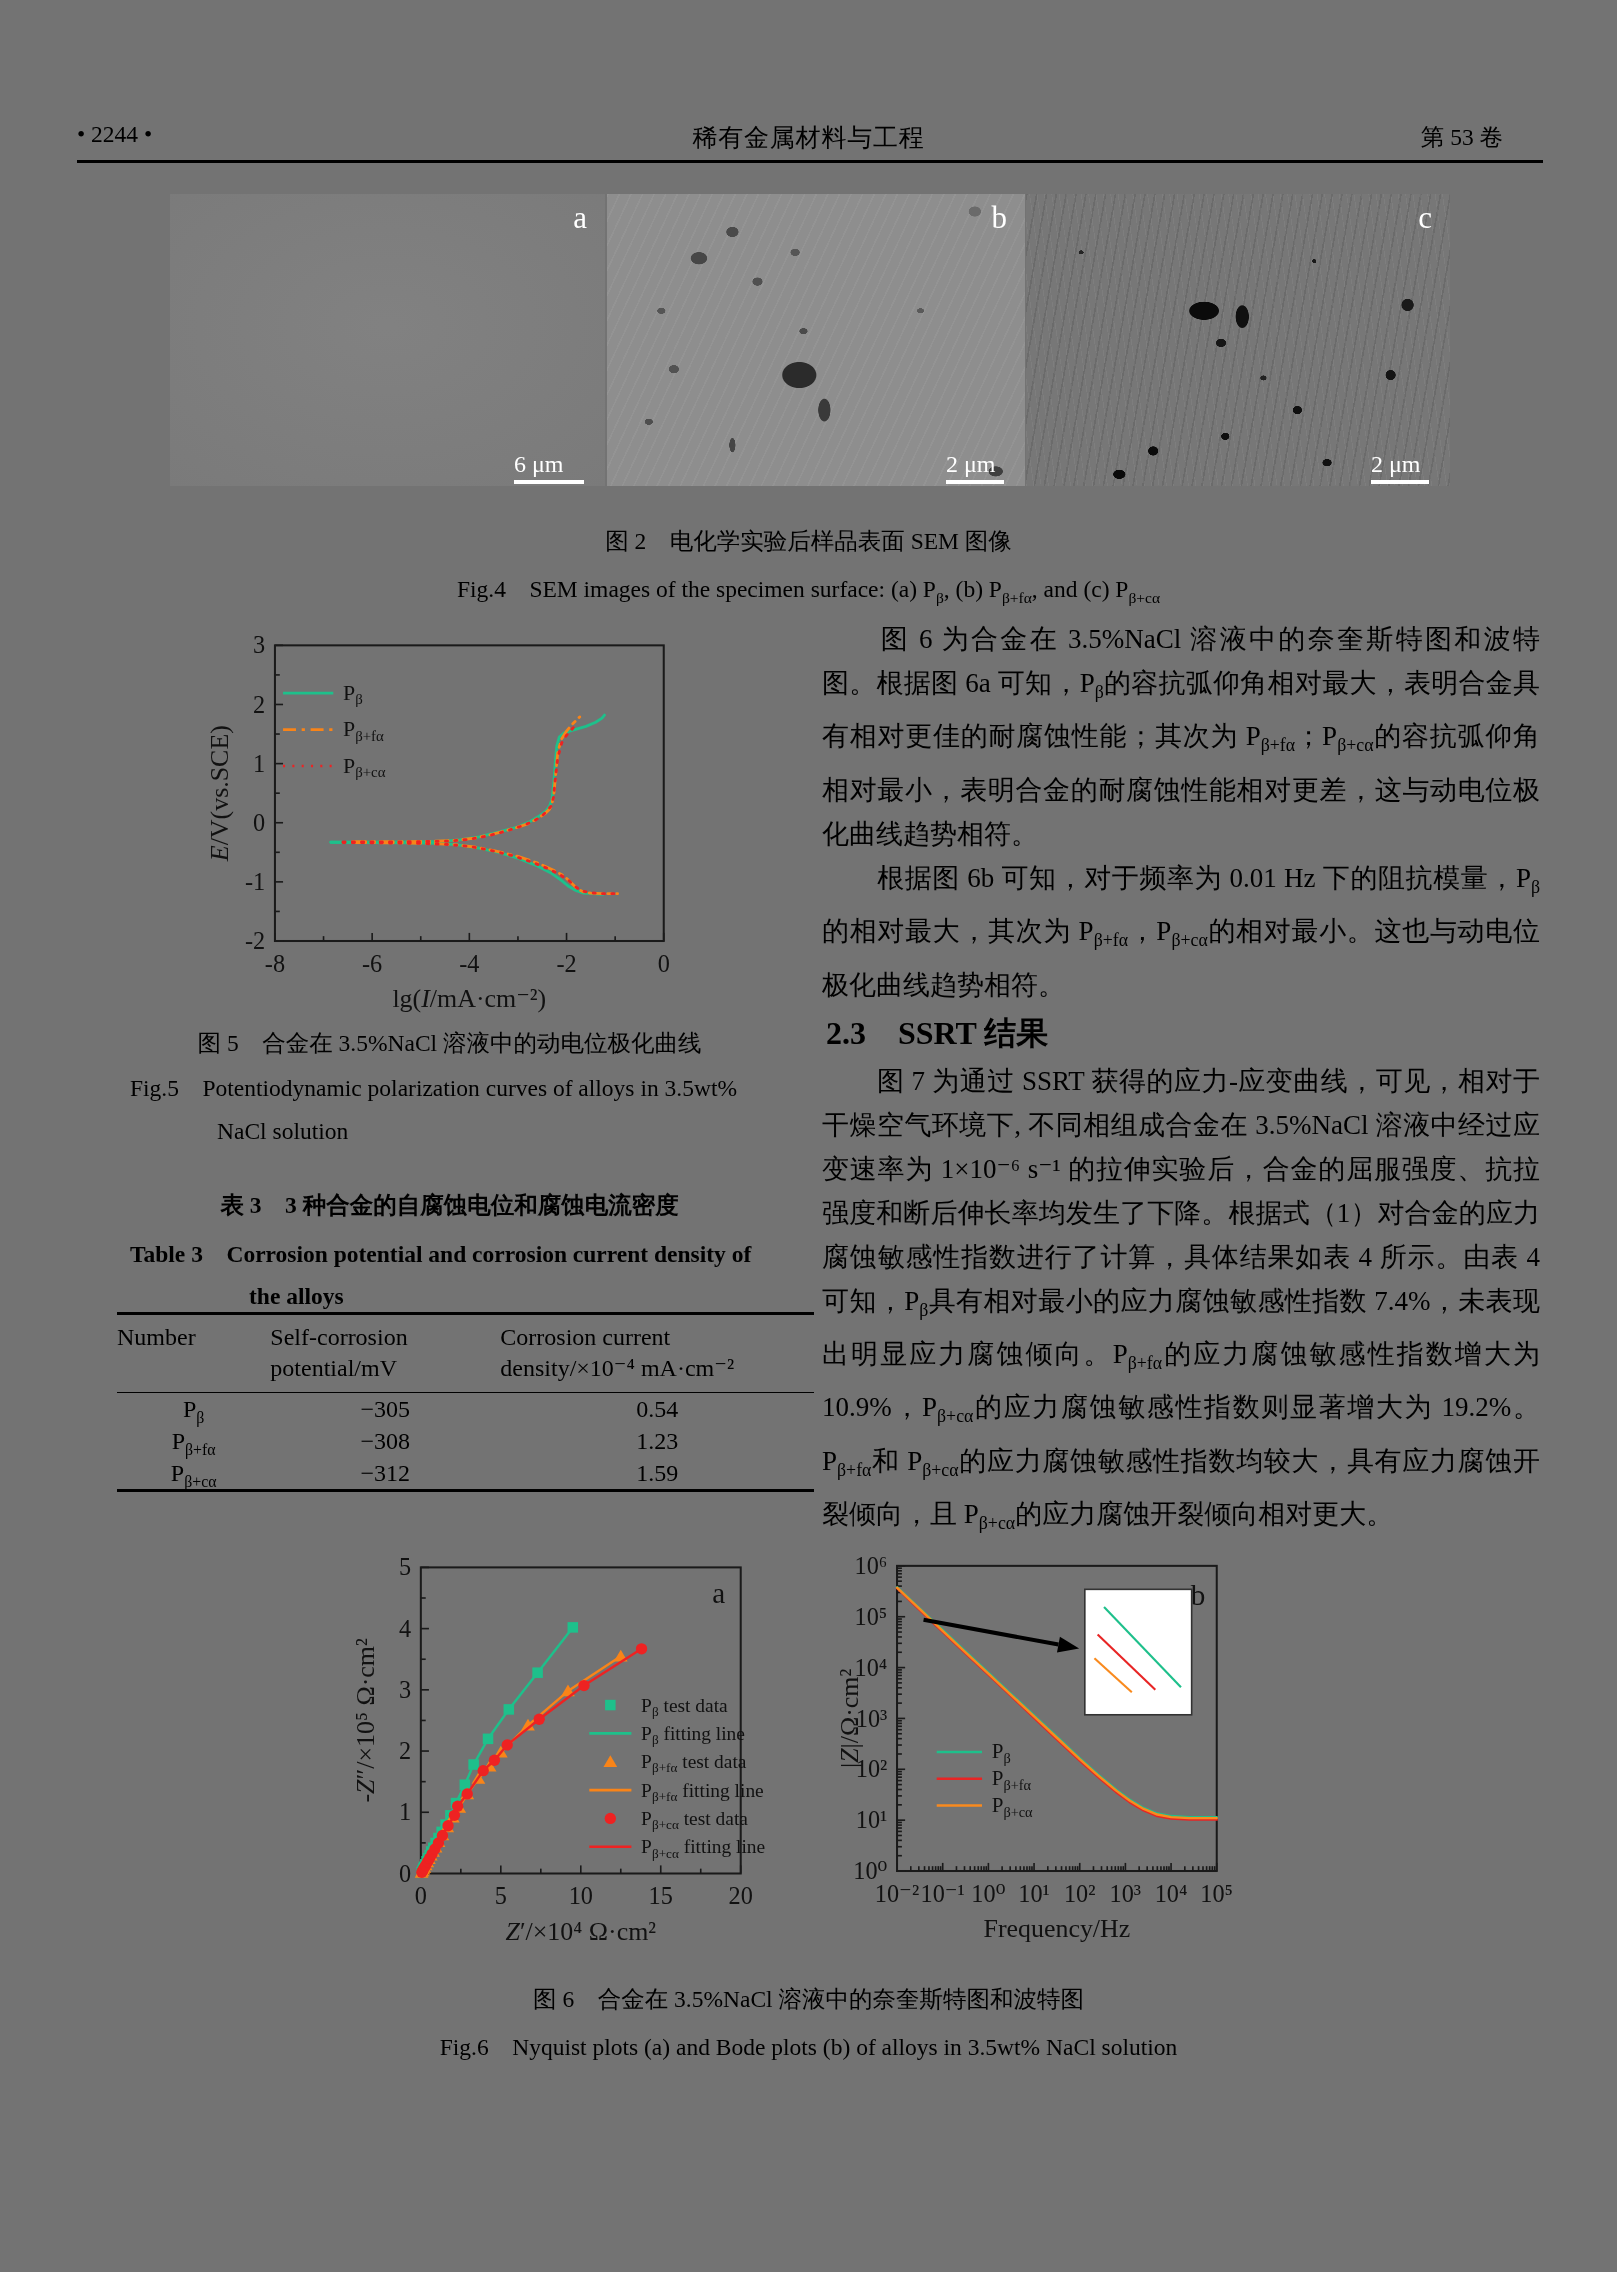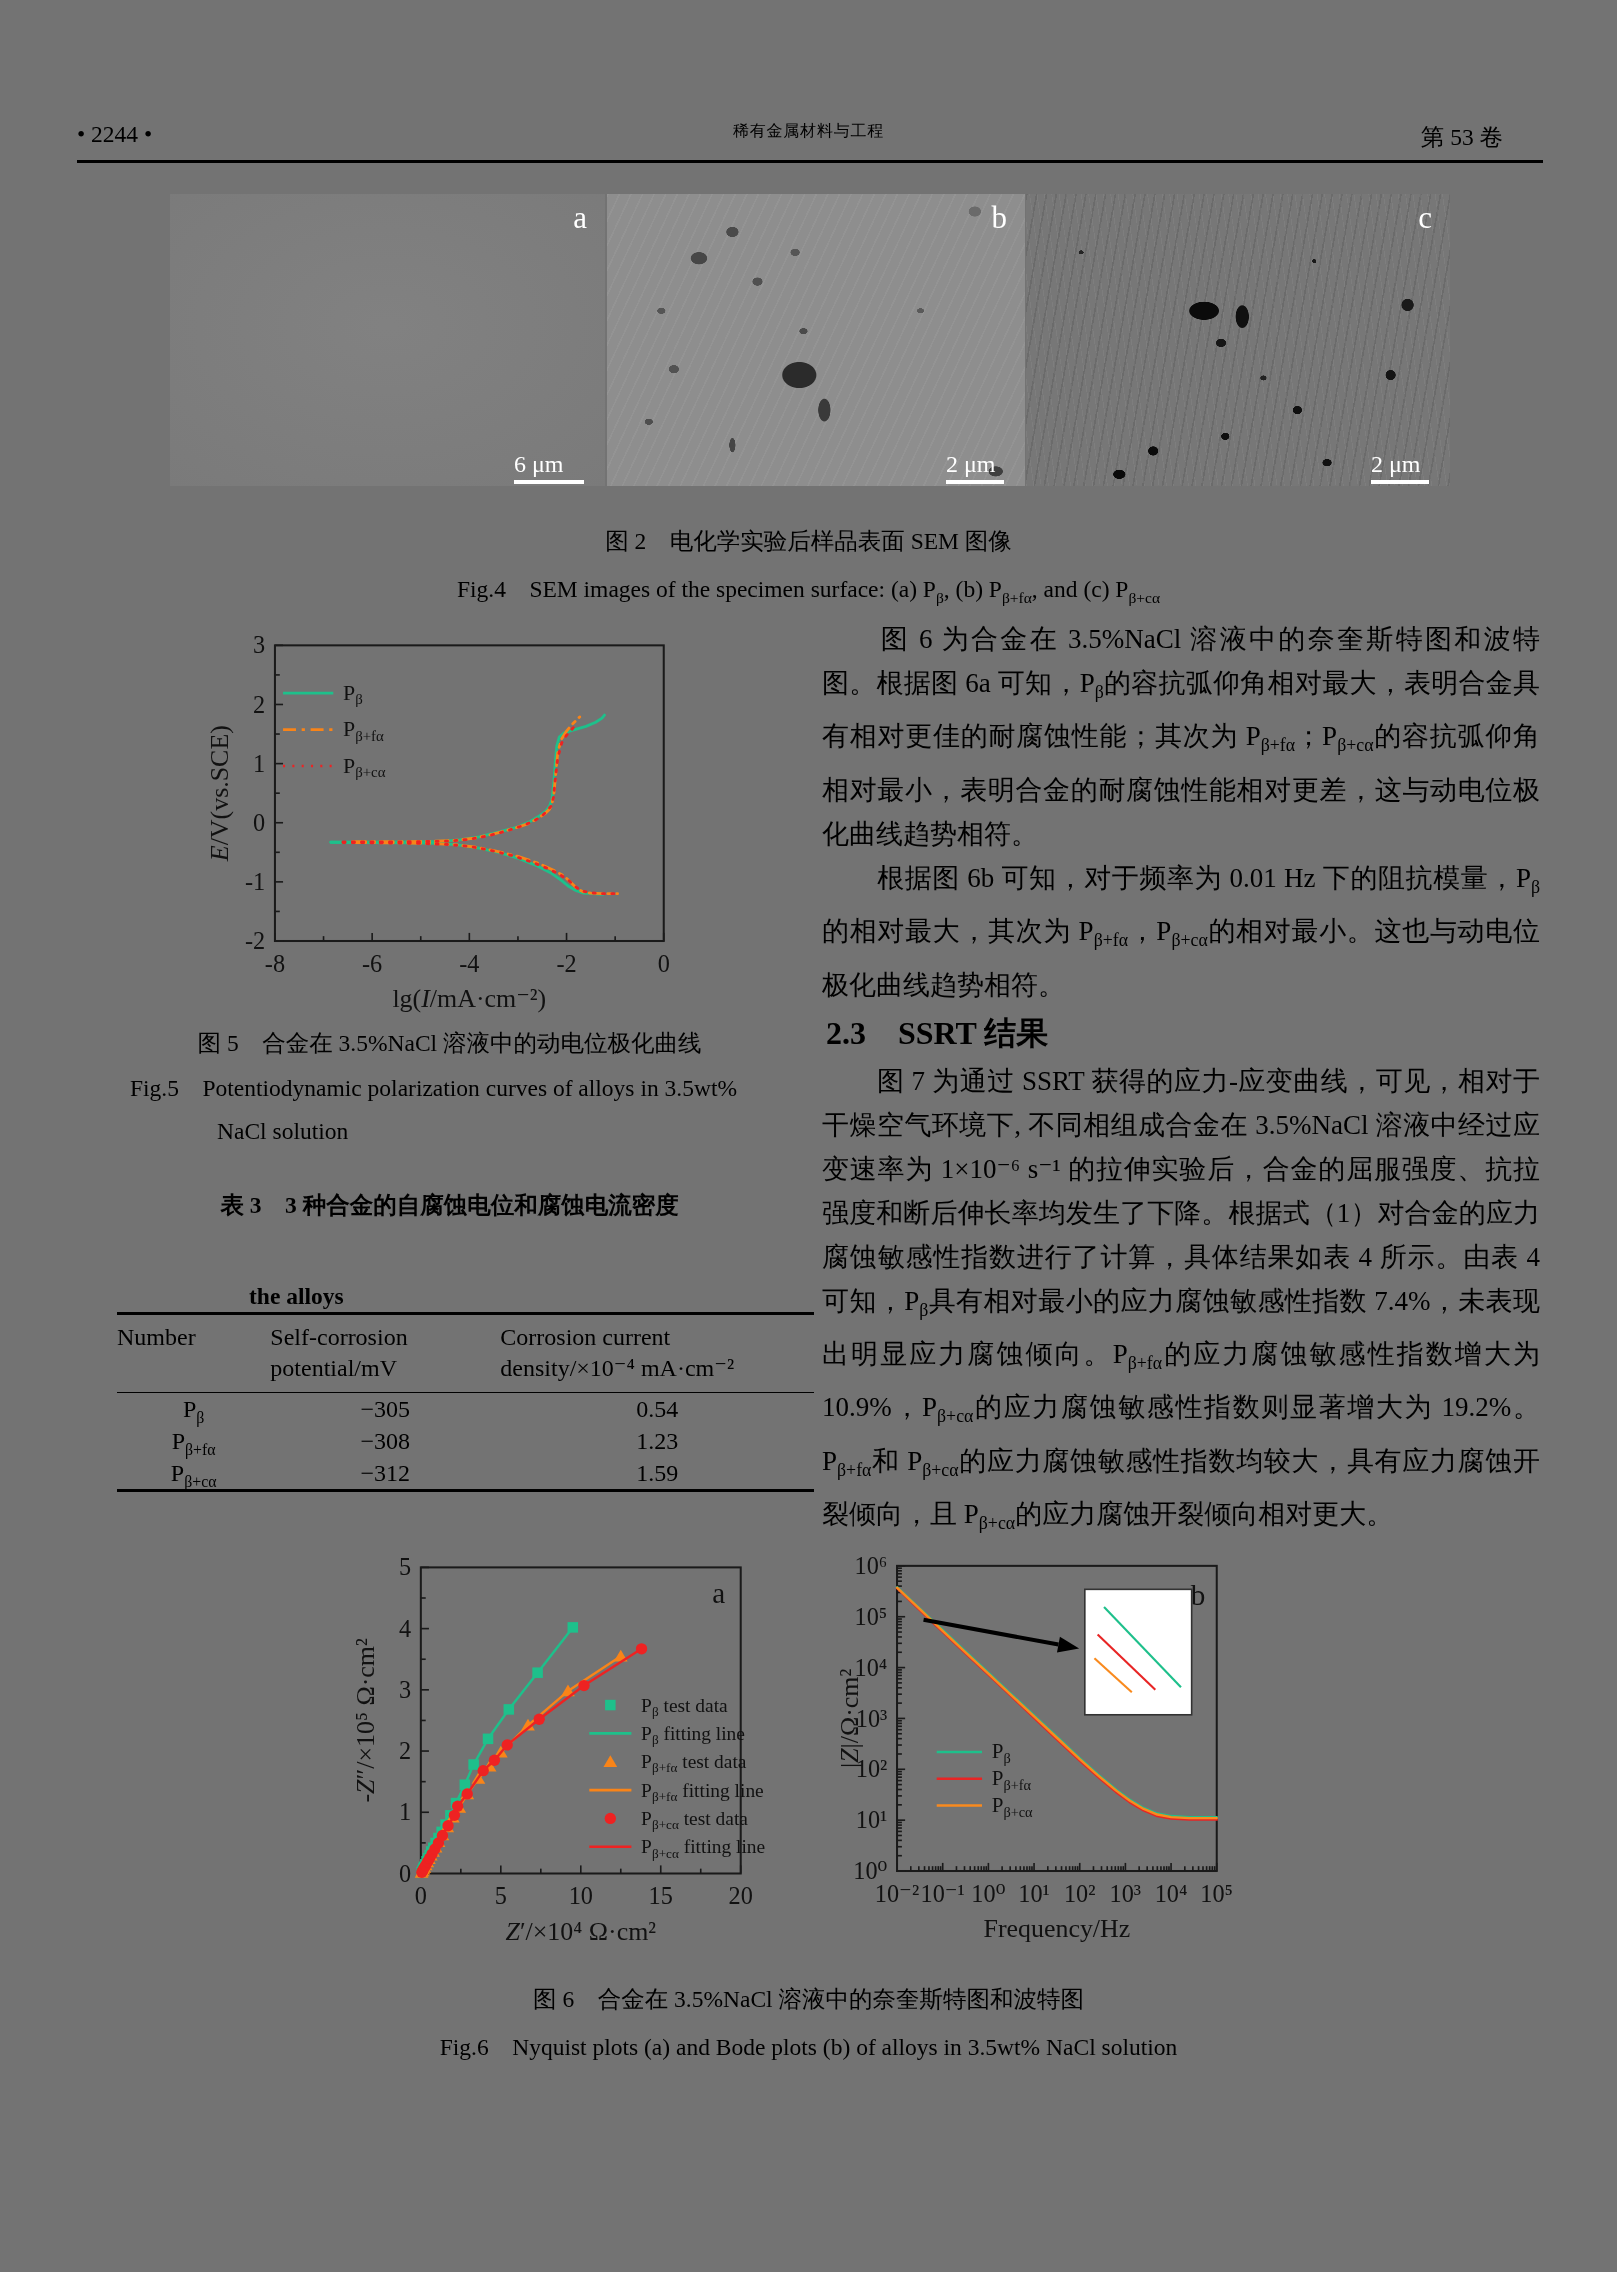--- a/index.html
+++ b/index.html
@@ -3,21 +3,21 @@
 <meta charset="utf-8">
 <style>
   html,body{margin:0;padding:0;background:#e8e8e8;}
   .page{position:relative;width:1617px;height:2273px;background:#737373;margin:0 auto;
         font-family:"Liberation Serif","DejaVu Serif",serif;color:#000;overflow:hidden;}
   .abs{position:absolute;}
   .sub{font-size:0.66em;vertical-align:sub;}
 
   
   .hdr-pg{left:77px;top:121px;font-size:23.5px;}
-  .hdr-jt{left:0;top:121px;width:1617px;text-align:center;font-size:16px;letter-spacing:0.8px;}
+  .hdr-jt{left:0;top:121px;width:1617px;text-align:center;font-size:25px;letter-spacing:0.8px;}
   .hdr-vol{left:1252px;top:121px;width:251px;text-align:right;font-size:23.5px;}
   .hdr-rule{left:77px;top:160px;width:1466px;height:3.2px;background:#000;}
 
   
   .sem-strip{left:0;top:194px;width:1617px;height:292px;}
   .sem-panel{position:absolute;top:0;height:292px;overflow:hidden;}
   .sem-label{position:absolute;top:8px;right:18px;color:#fff;font-size:31px;line-height:1;}
   .scalebar{position:absolute;right:21px;bottom:2px;color:#fff;font-size:24px;line-height:1.05;}
   .scalebar .bar{height:4px;background:#fff;margin:3.2px auto 0;width:58px;}
   .sem-a .bar{width:70px;}
@@ -161,20 +161,21 @@
       <text x="179" y="137" text-anchor="start" font-size="27" fill="#111"><tspan>P</tspan><tspan dy="5.94" font-size="18.360000000000003">β+fα</tspan></text>
       <line x1="105" y1="174" x2="167" y2="174" stroke="#ee2222" stroke-width="3.2" stroke-dasharray="2.5 9"></line>
       <text x="179" y="182" text-anchor="start" font-size="27" fill="#111"><tspan>P</tspan><tspan dy="5.94" font-size="18.360000000000003">β+cα</tspan></text>
     </svg>
 
   <div class="abs cap-col-center" style="top:1027px">图 5　合金在 3.5%NaCl 溶液中的动电位极化曲线</div>
   <div class="abs cap-left" style="left:130px;top:1072px">Fig.5　Potentiodynamic polarization curves of alloys in 3.5wt%</div>
   <div class="abs cap-left" style="left:217px;top:1118px">NaCl solution</div>
 
   <div class="abs cap-col-center bold" style="top:1189px">表 3　3 种合金的自腐蚀电位和腐蚀电流密度</div>
+  <div class="abs cap-left bold" style="left:130px;top:1238px">Table 3　Corrosion potential and corrosion current density of</div>
   <div class="abs cap-left bold" style="left:249px;top:1283px">the alloys</div>
 
   <div class="abs t3">
     <div class="t3-head">
       <div>
         <span>Number</span>
       </div>
       <div>
         <span>Self-corrosion</span><br>
         <span>potential/mV</span>

